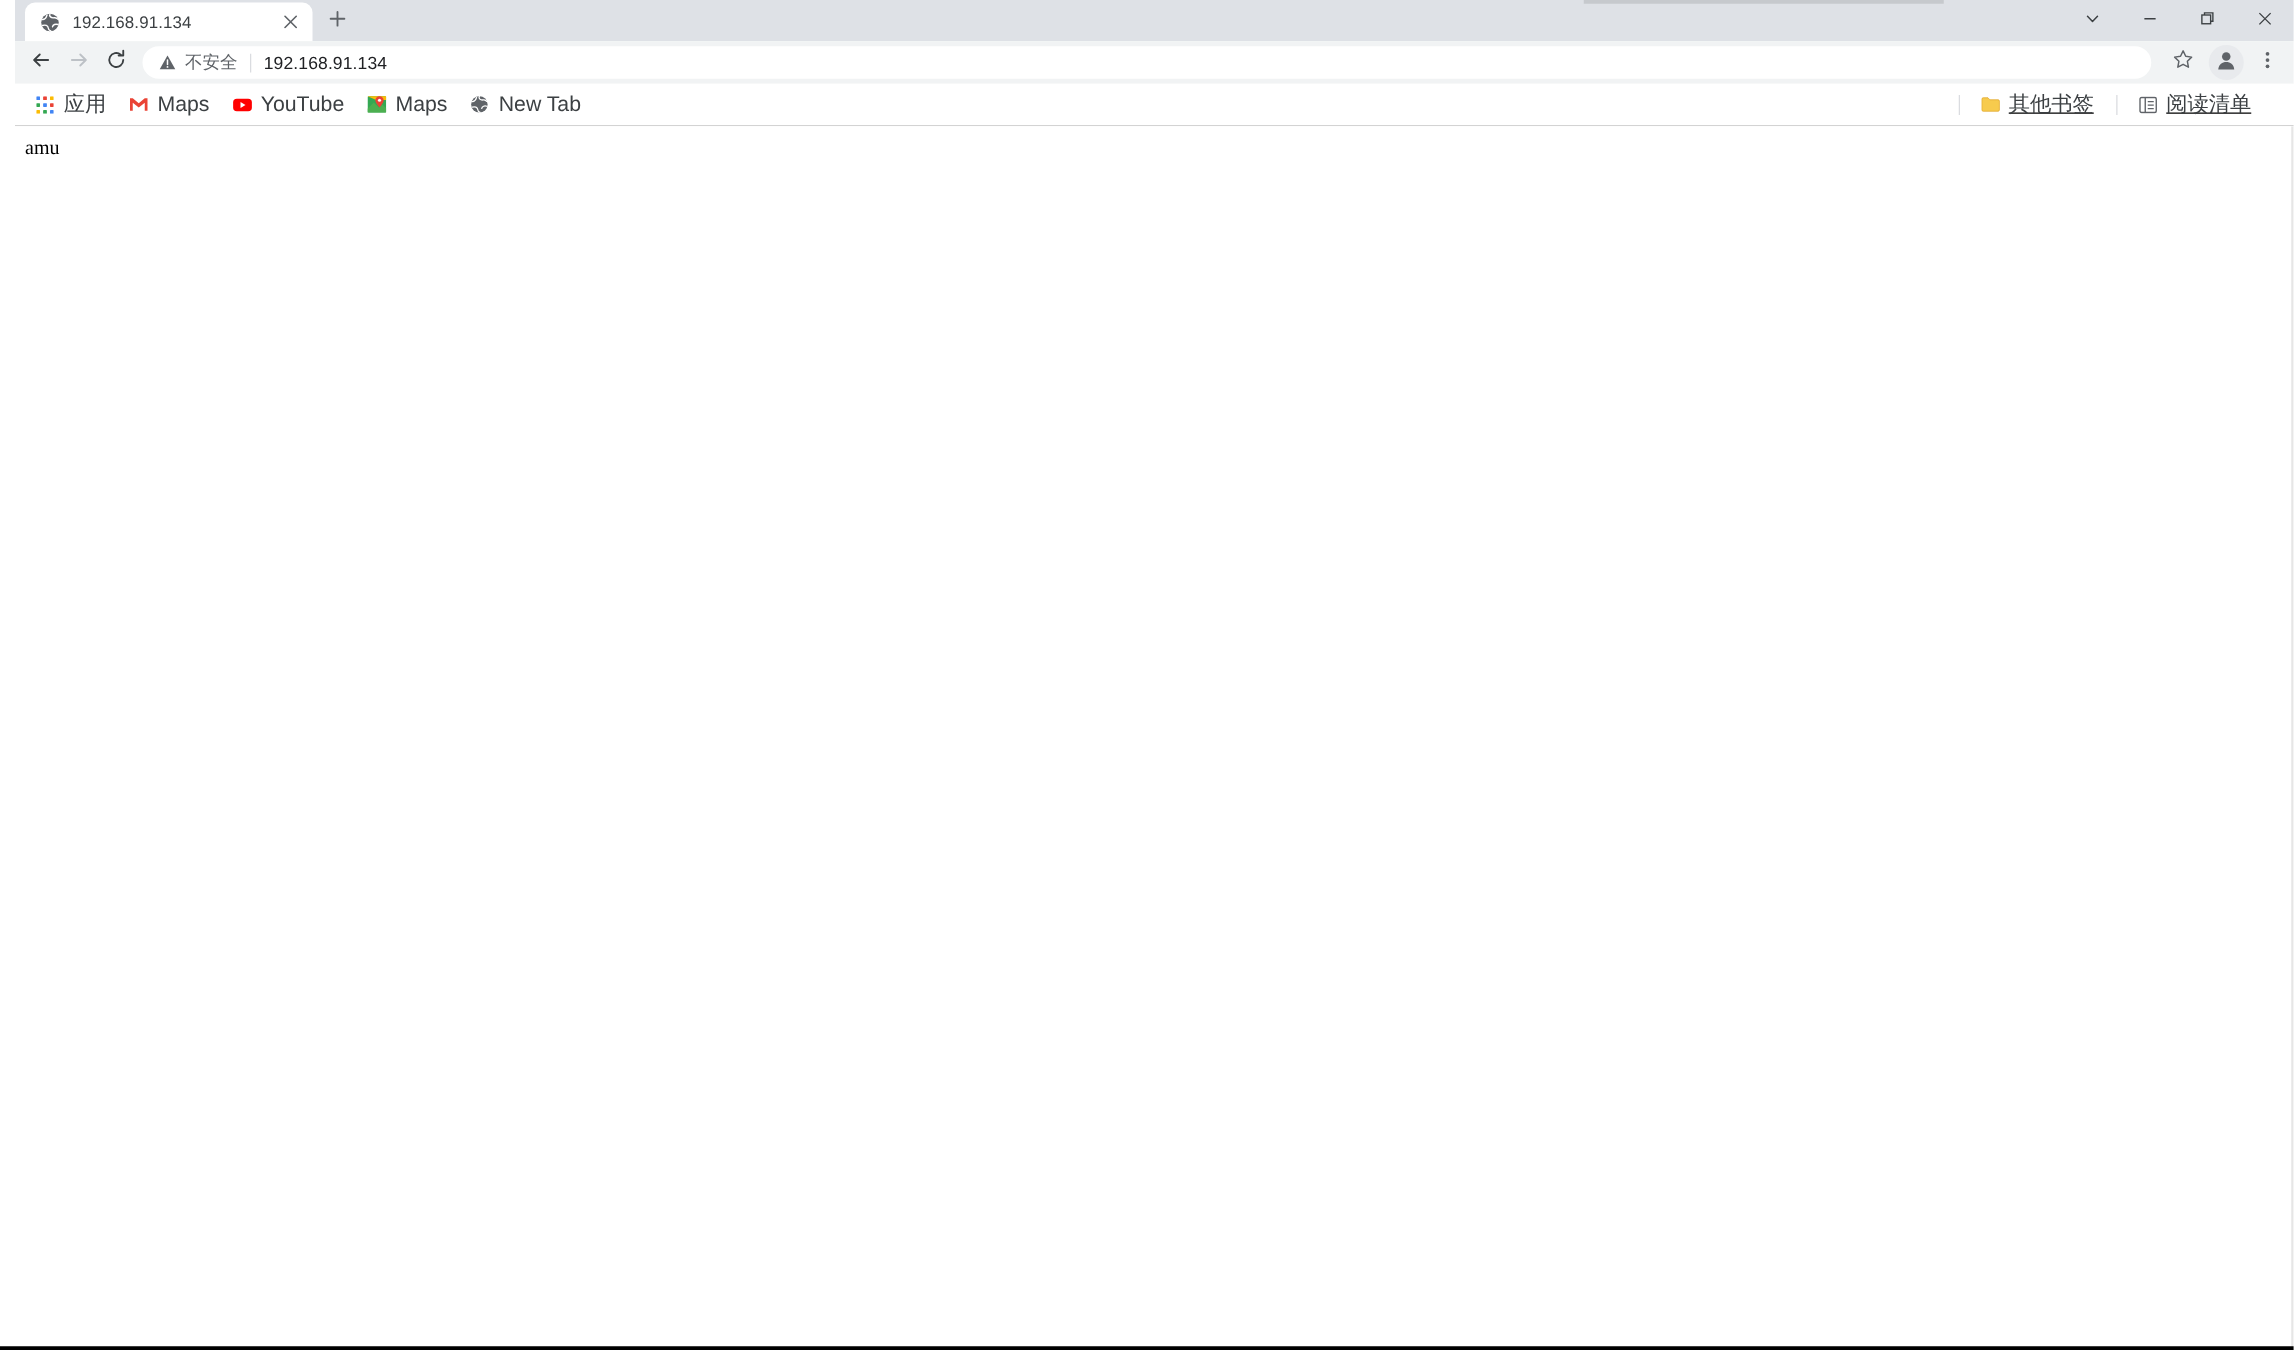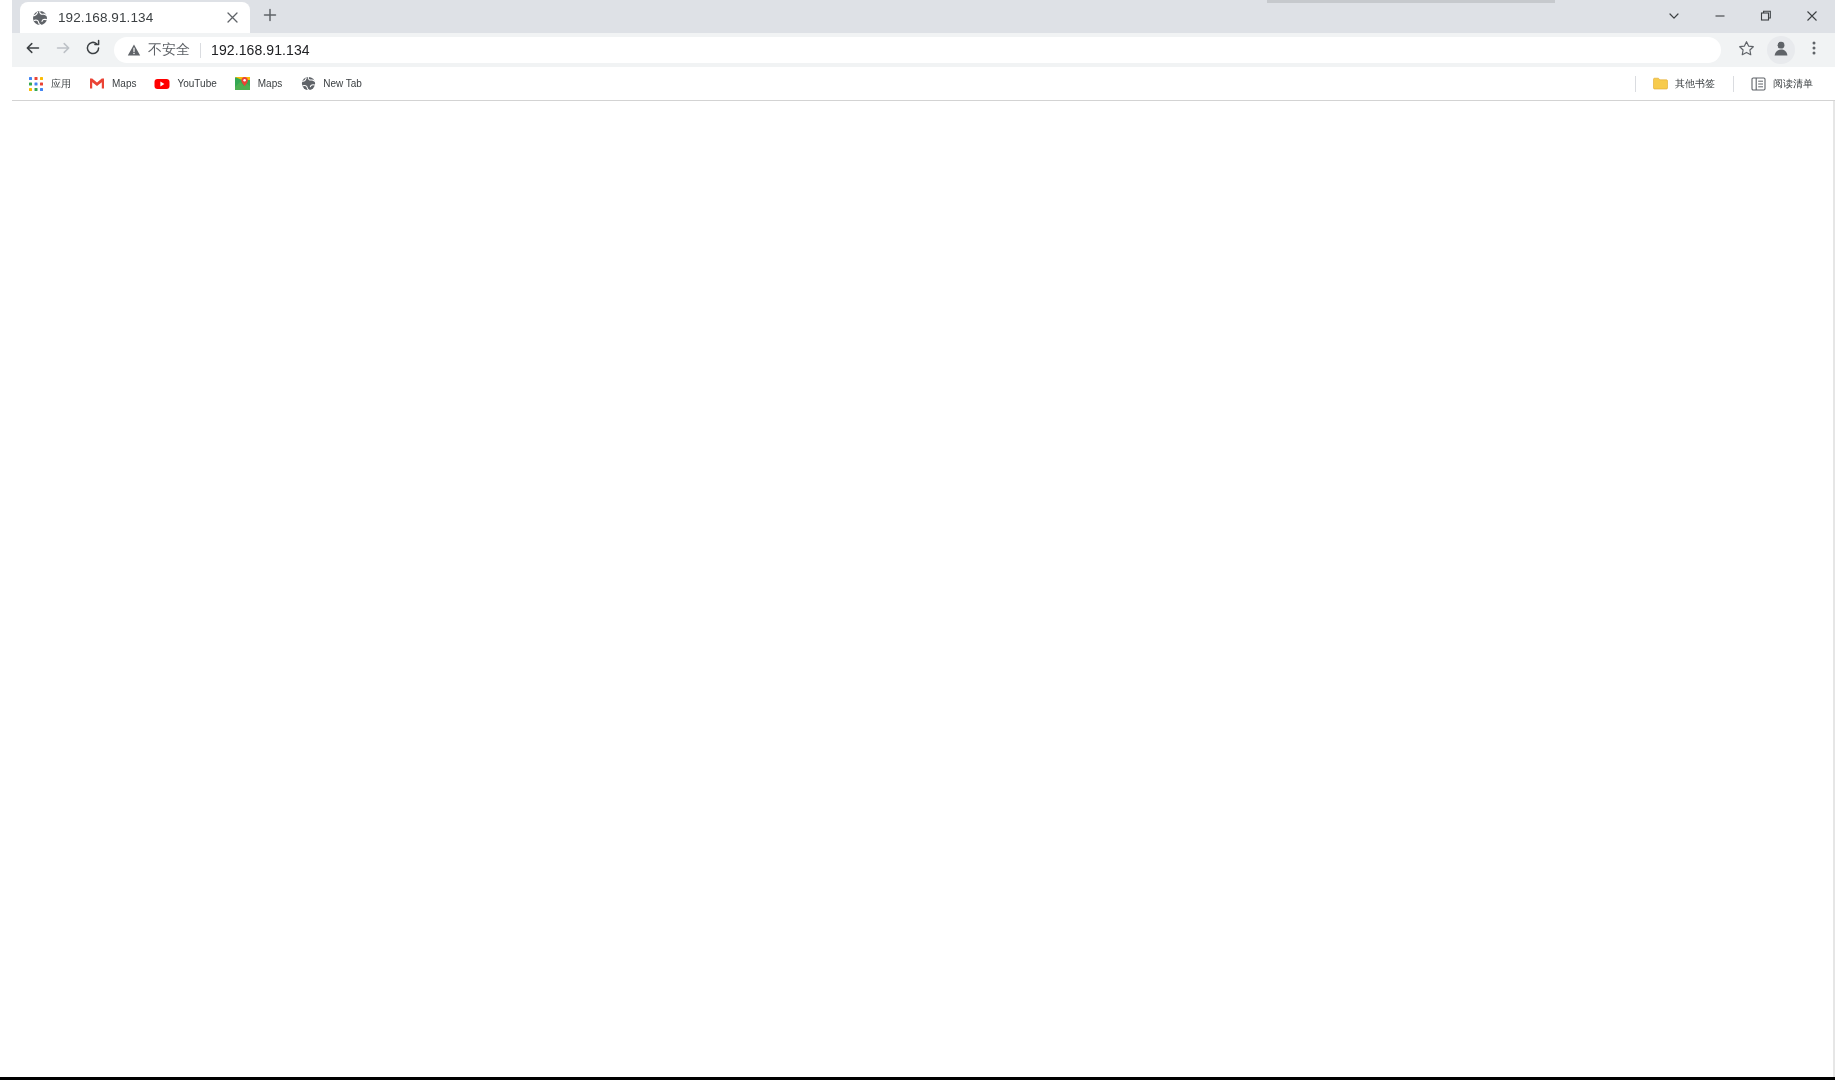--- a/index.html
+++ b/index.html
@@ -196,29 +196,30 @@
     cursor: pointer;
     margin-right: 2px;
   }
   .bm-icon {
     width: 16px; height: 16px;
     flex: 0 0 16px;
     display: flex; align-items: center; justify-content: center;
     margin-right: 7px;
   }
   .bm-label {
-    font-size: 10px;
+    font-size: 17px;
     color: #3c4043;
     white-space: nowrap;
   }
   .bookmarks-right {
     position: absolute;
-    right: 12px;
-    display: flex;
-    align-items: center;
+    right: 24px;
+    display: flex;
+    align-items: center;
+    text-decoration: underline;
   }
   .bm-sep {
     width: 1px;
     height: 16px;
     background: #dadce0;
     margin: 0 8px;
   }
 
   
   .page-content {
@@ -457,17 +458,18 @@
             <path d="M5.2 1 L5.2 13" stroke="#5f6368" stroke-width="1.1"></path>
             <path d="M7.2 4.2 L12 4.2 M7.2 7 L12 7 M7.2 9.8 L12 9.8" stroke="#5f6368" stroke-width="1"></path>
           </svg>
         </span>
         <span class="bm-label">阅读清单</span>
       </div>
     </div>
   </div>
 
   <div class="page-content">
+    <div class="page-text">amu</div>
     <div class="page-right-edge"></div>
   </div>
 
   <div class="bottom-edge"></div>
 </div>
 
 </body></html>

